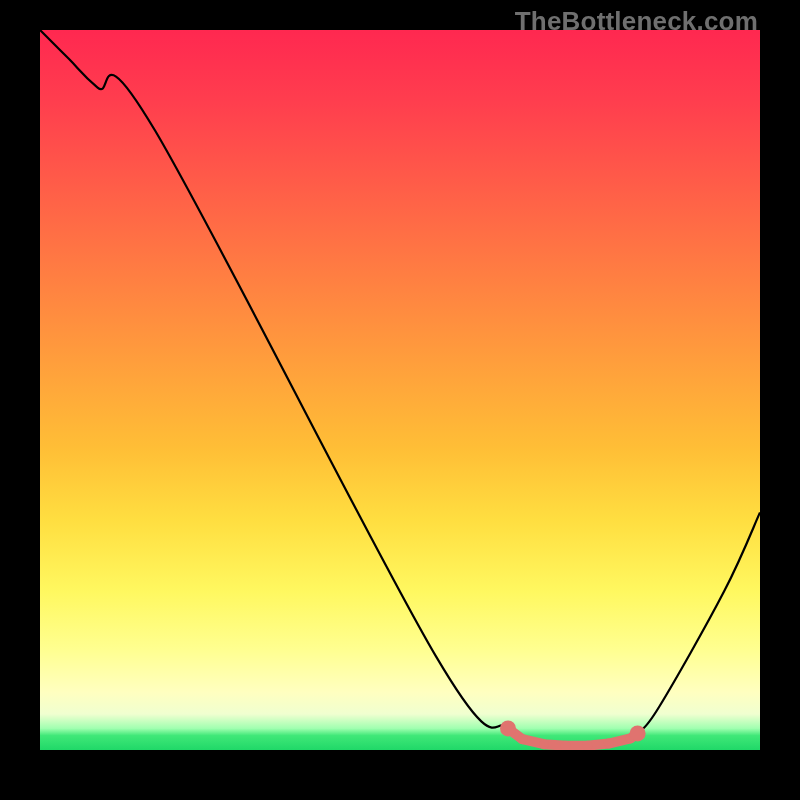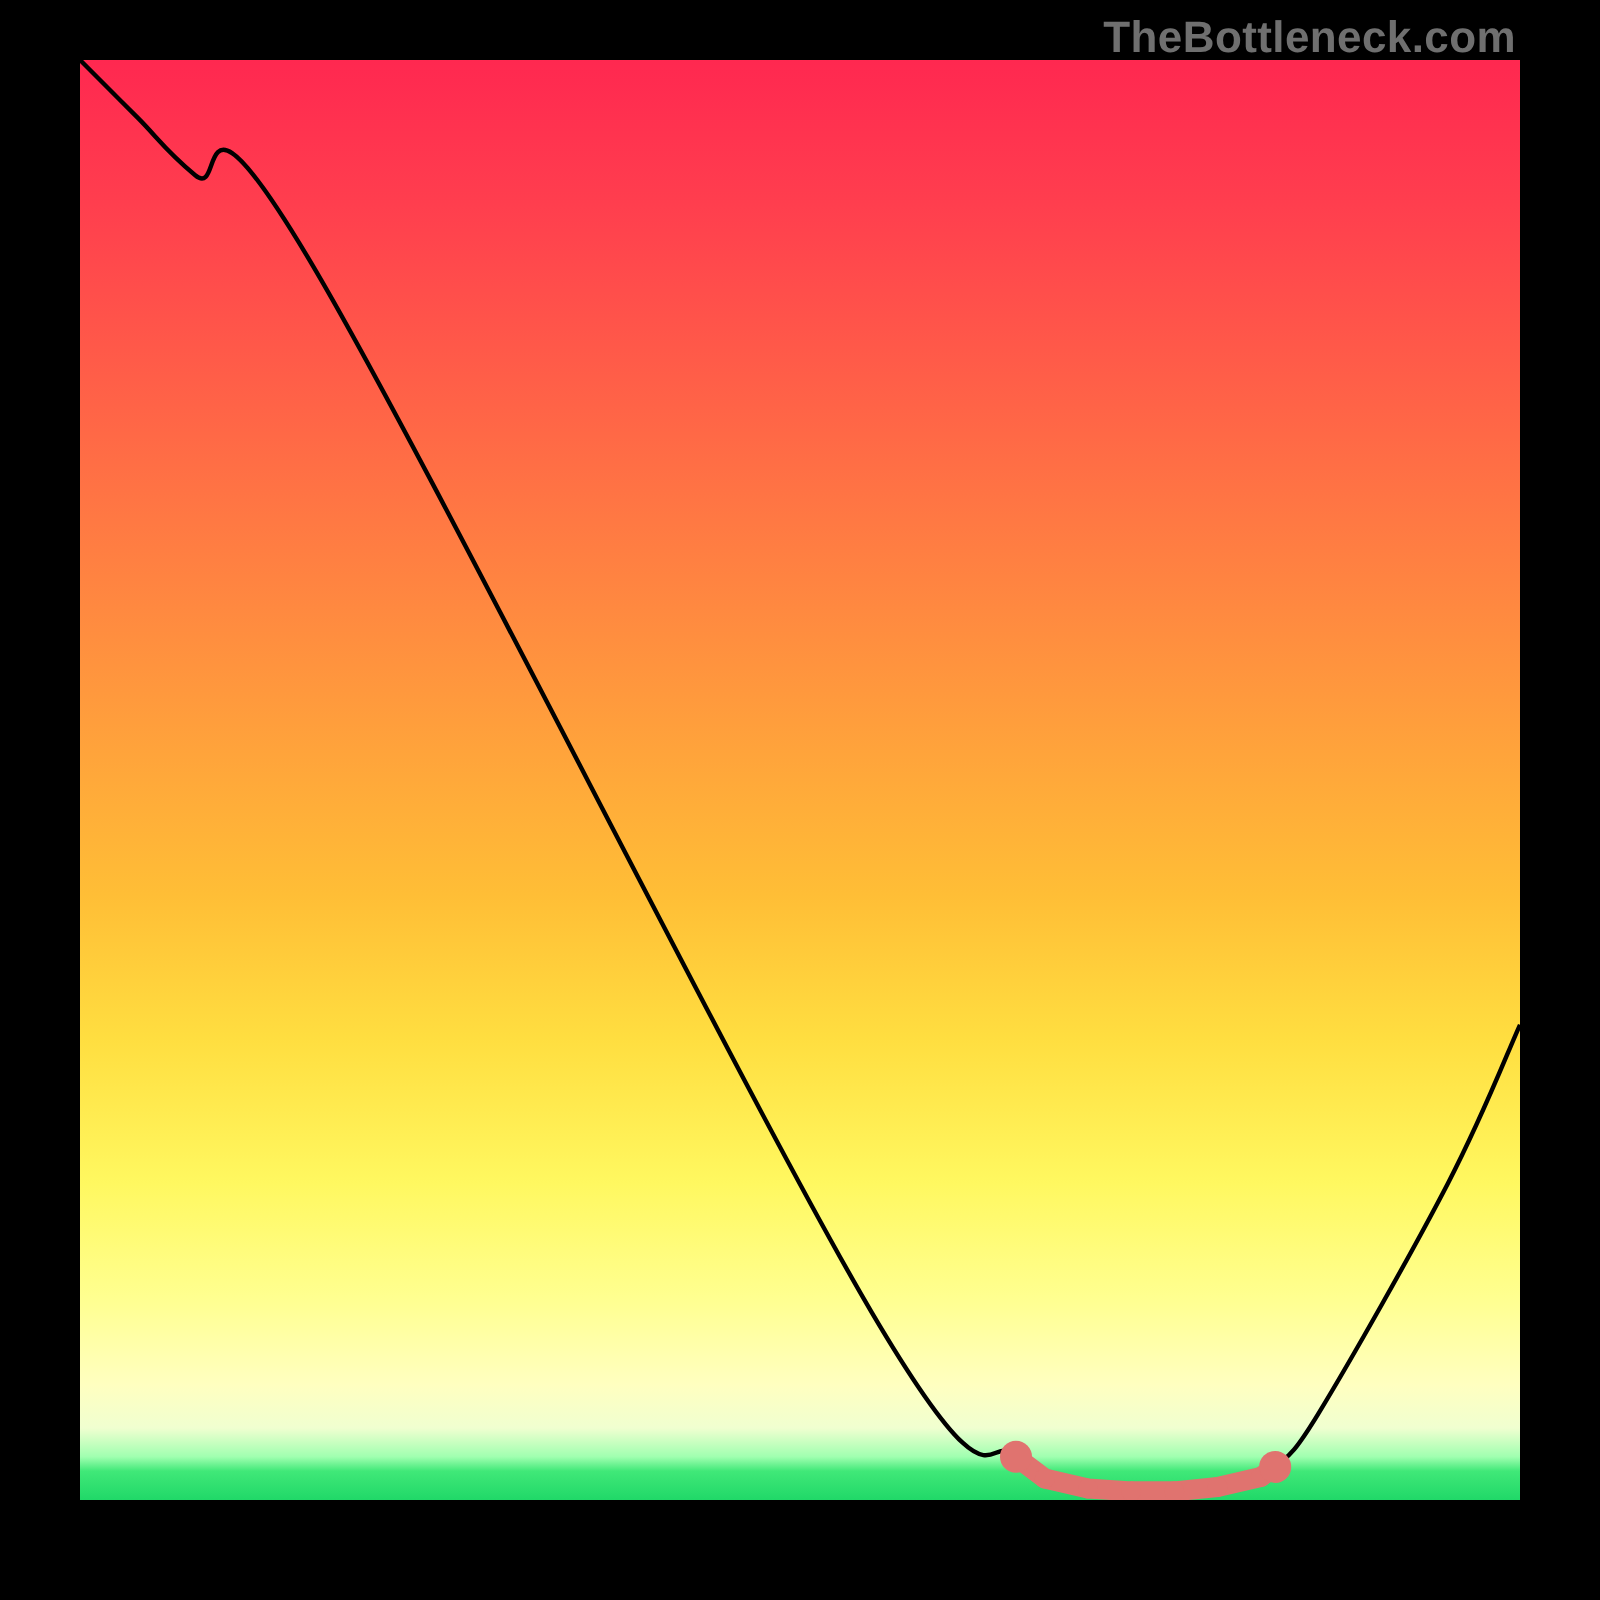--- a/index.html
+++ b/index.html
@@ -38,21 +38,21 @@
       #a0ffb0 97%,
       #40e878 98%,
       #20d868 100%
     );
   }
   .watermark {
     position: absolute;
     top: 6px;
     right: 42px;
     font-family: Arial, Helvetica, sans-serif;
-    font-size: 22px;
+    font-size: 26px;
     font-weight: bold;
     color: #6f6f6f;
     letter-spacing: 0.2px;
   }
   svg.curve {
     position: absolute;
     left: 0;
     top: 0;
     width: 720px;
     height: 720px;

